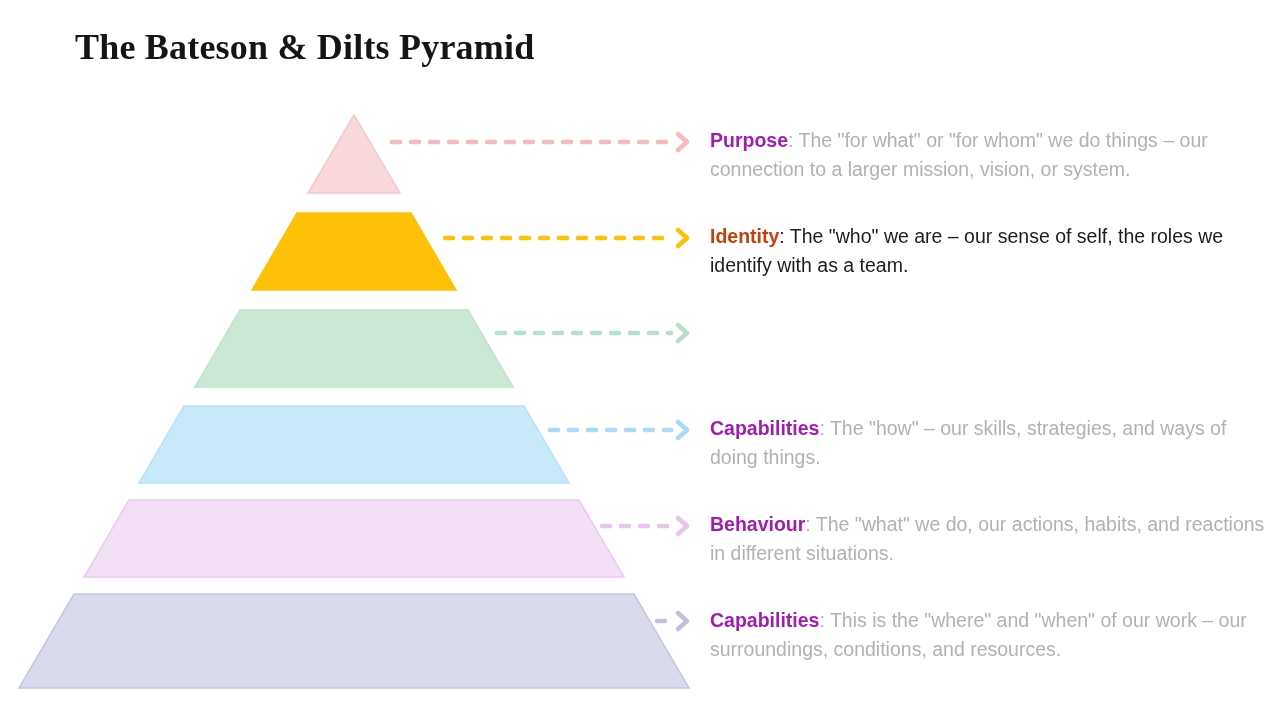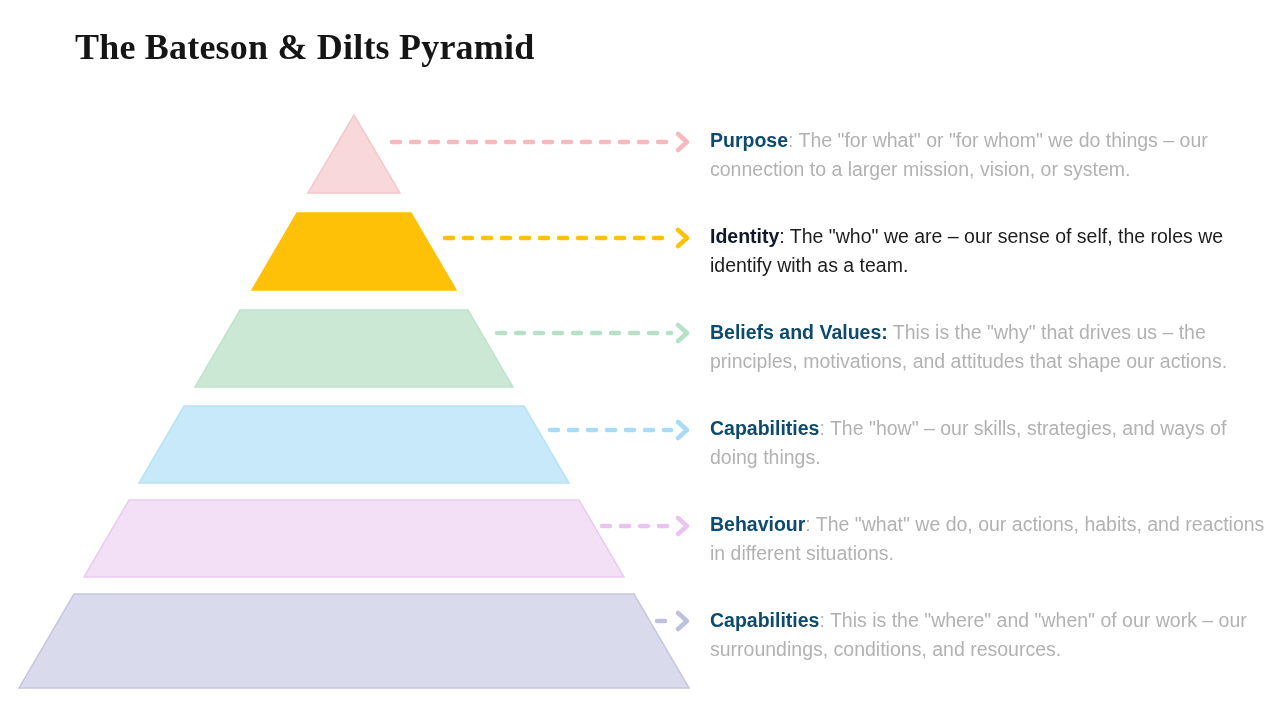--- a/index.html
+++ b/index.html
@@ -39,23 +39,23 @@
   .level-shape{ stroke-width:1.5; }
   .desc{
     position:absolute;
     left:710px;
     width:556px;
     font-size:19.5px;
     line-height:29px;
     color:#b2b2b2;
     font-weight:400;
   }
-  .desc b{ font-weight:700; color:#0c4a6e; }
+  .desc b{ font-weight:700; color:#a21caf; }
   .desc.dark{ color:#1d1d1d; }
-  .desc.dark b{ color:#0f172a; }
+  .desc.dark b{ color:#c2410c; }
 </style>
 </head>
 <body>
 
 <div class="slide">
 
   <h1 class="title">The Bateson &amp; Dilts Pyramid</h1>
 
   <svg class="diagram" width="1280" height="720" viewBox="0 0 1280 720">
 
@@ -93,23 +93,20 @@
   </svg>
 
   <div class="desc" style="top:126px">
     <b>Purpose</b><span>: The "for what" or "for whom" we do things – our connection to a larger mission, vision, or system.</span>
   </div>
 
   <div class="desc dark" style="top:222px">
     <b>Identity</b><span>: The "who" we are – our sense of self, the roles we identify with as a team.</span>
   </div>
 
-  <div class="desc" style="top:318px">
-    <b>Beliefs and Values:</b><span> This is the "why" that drives us – the principles, motivations, and attitudes that shape our actions.</span>
-  </div>
 
   <div class="desc" style="top:414px">
     <b>Capabilities</b><span>: The "how" – our skills, strategies, and ways of doing things.</span>
   </div>
 
   <div class="desc" style="top:510px">
     <b>Behaviour</b><span>: The "what" we do, our actions, habits, and reactions in different situations.</span>
   </div>
 
   <div class="desc" style="top:606px">

